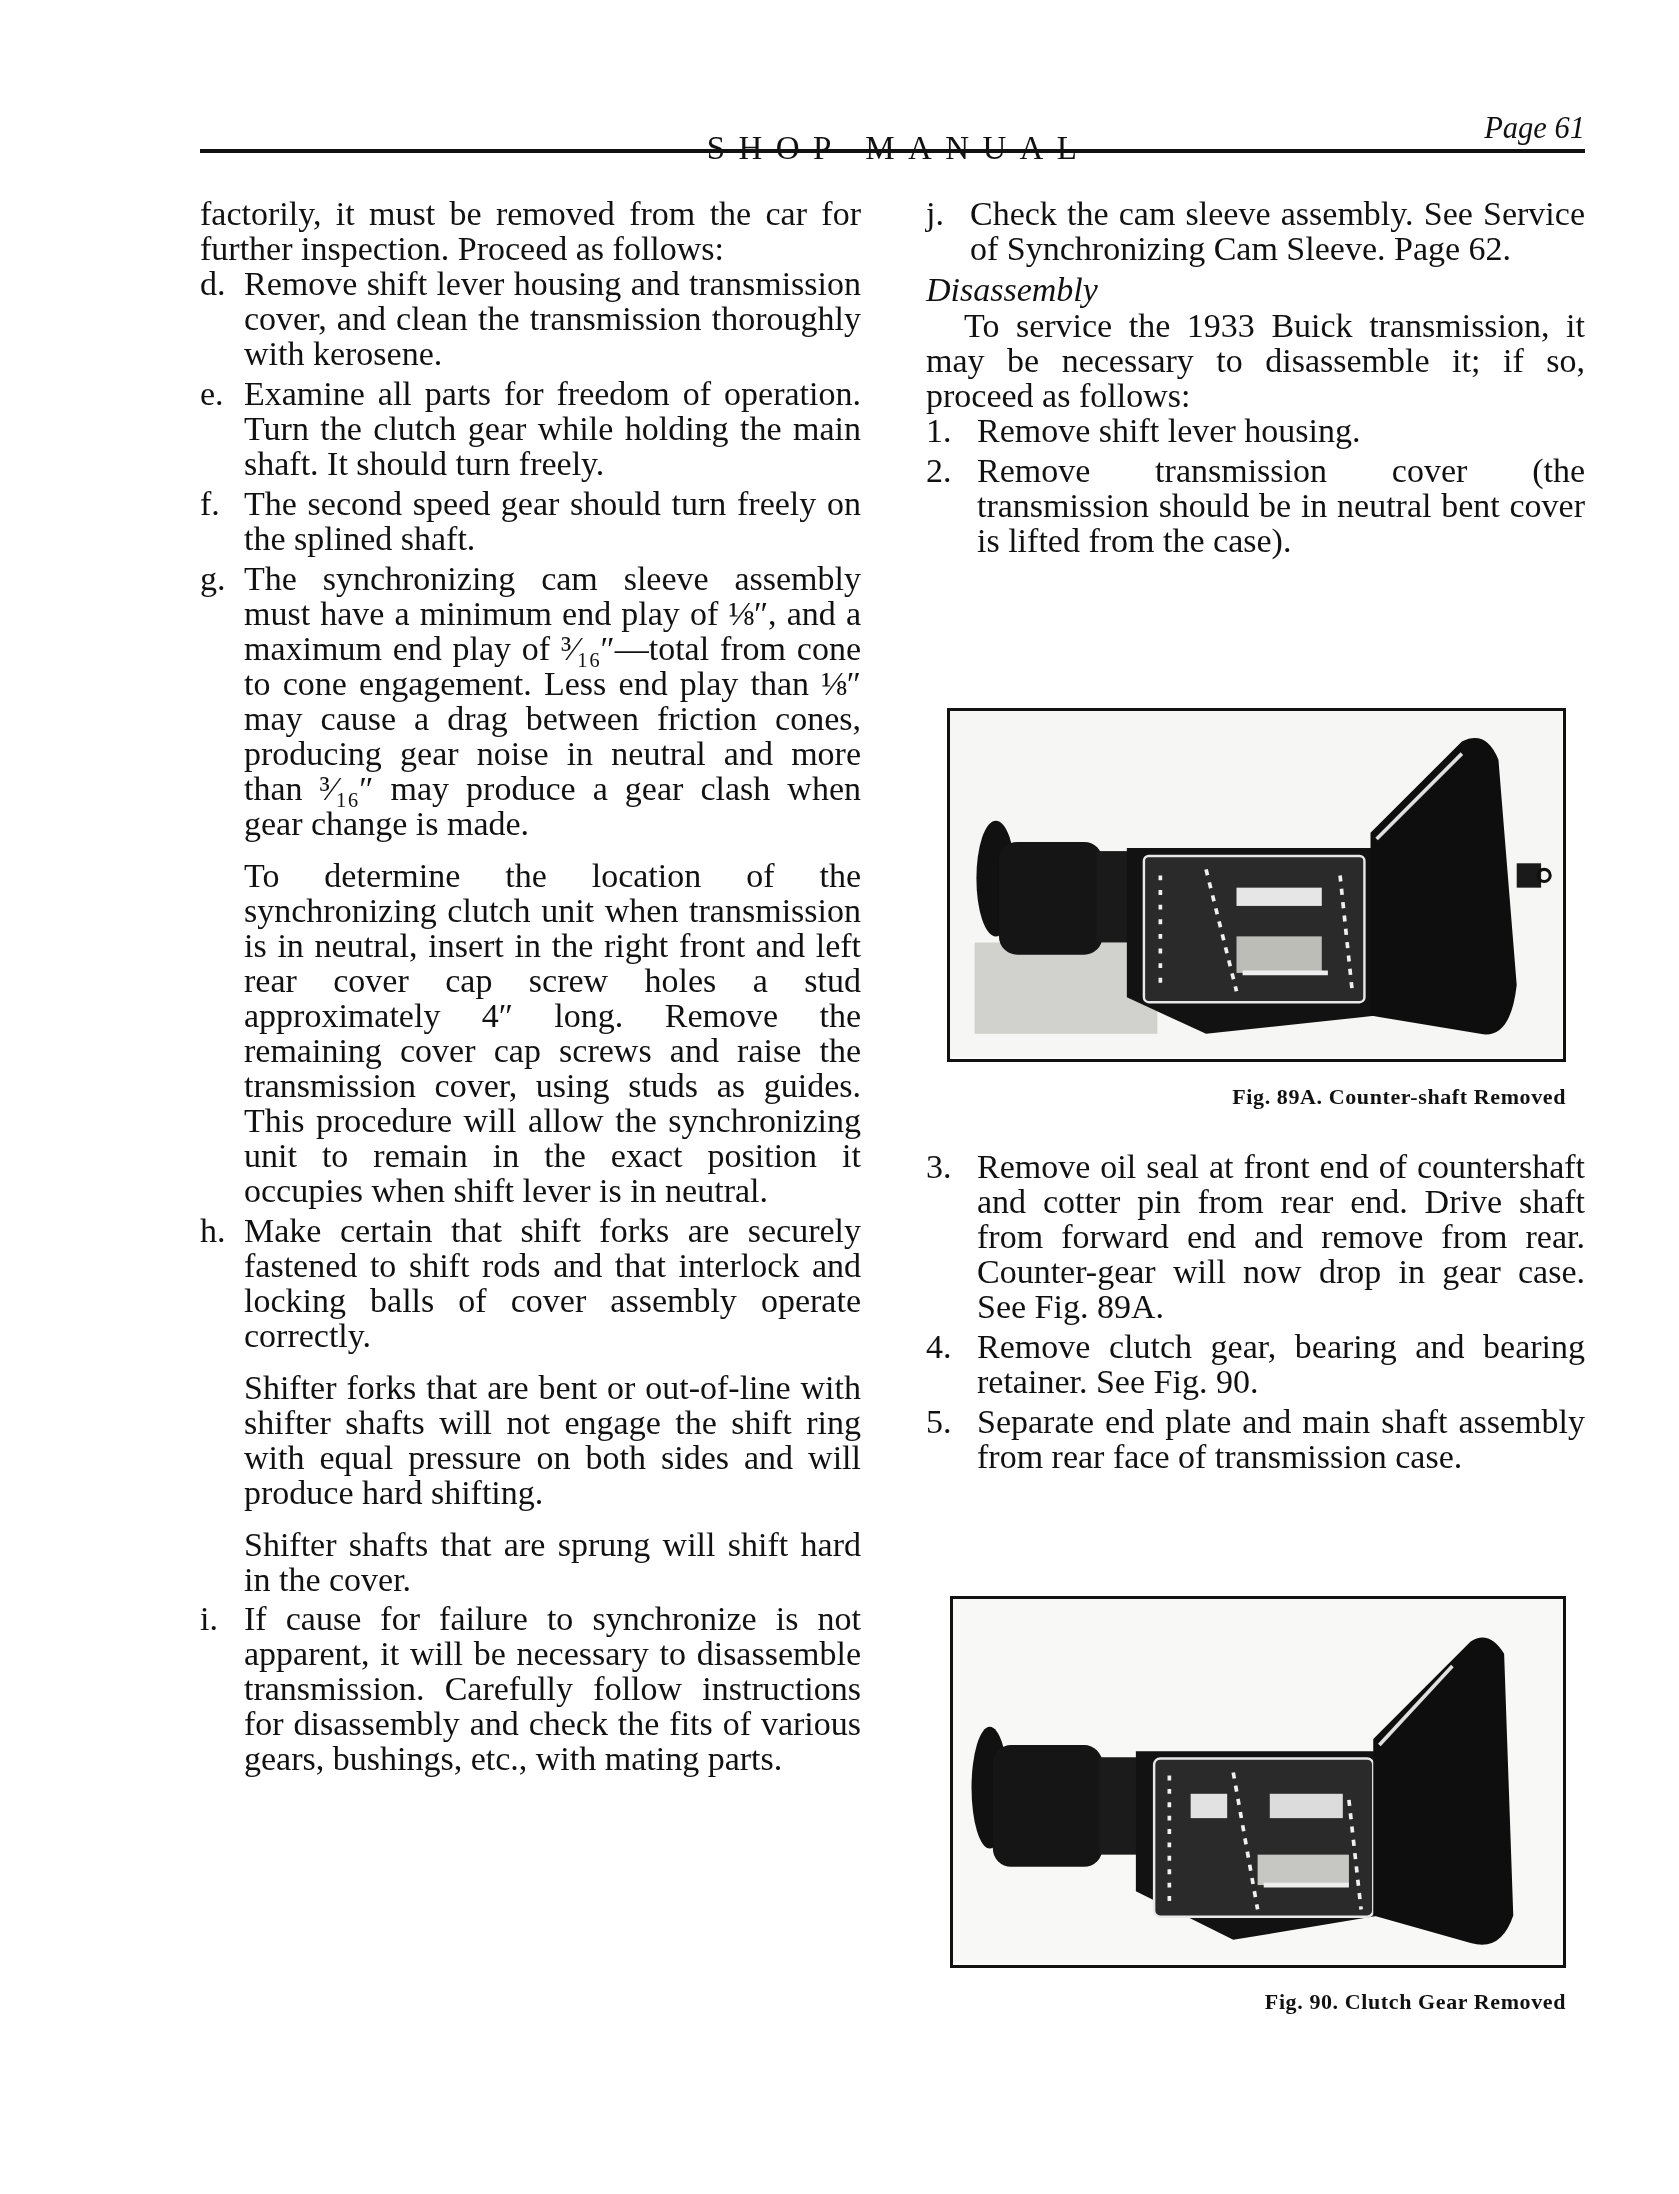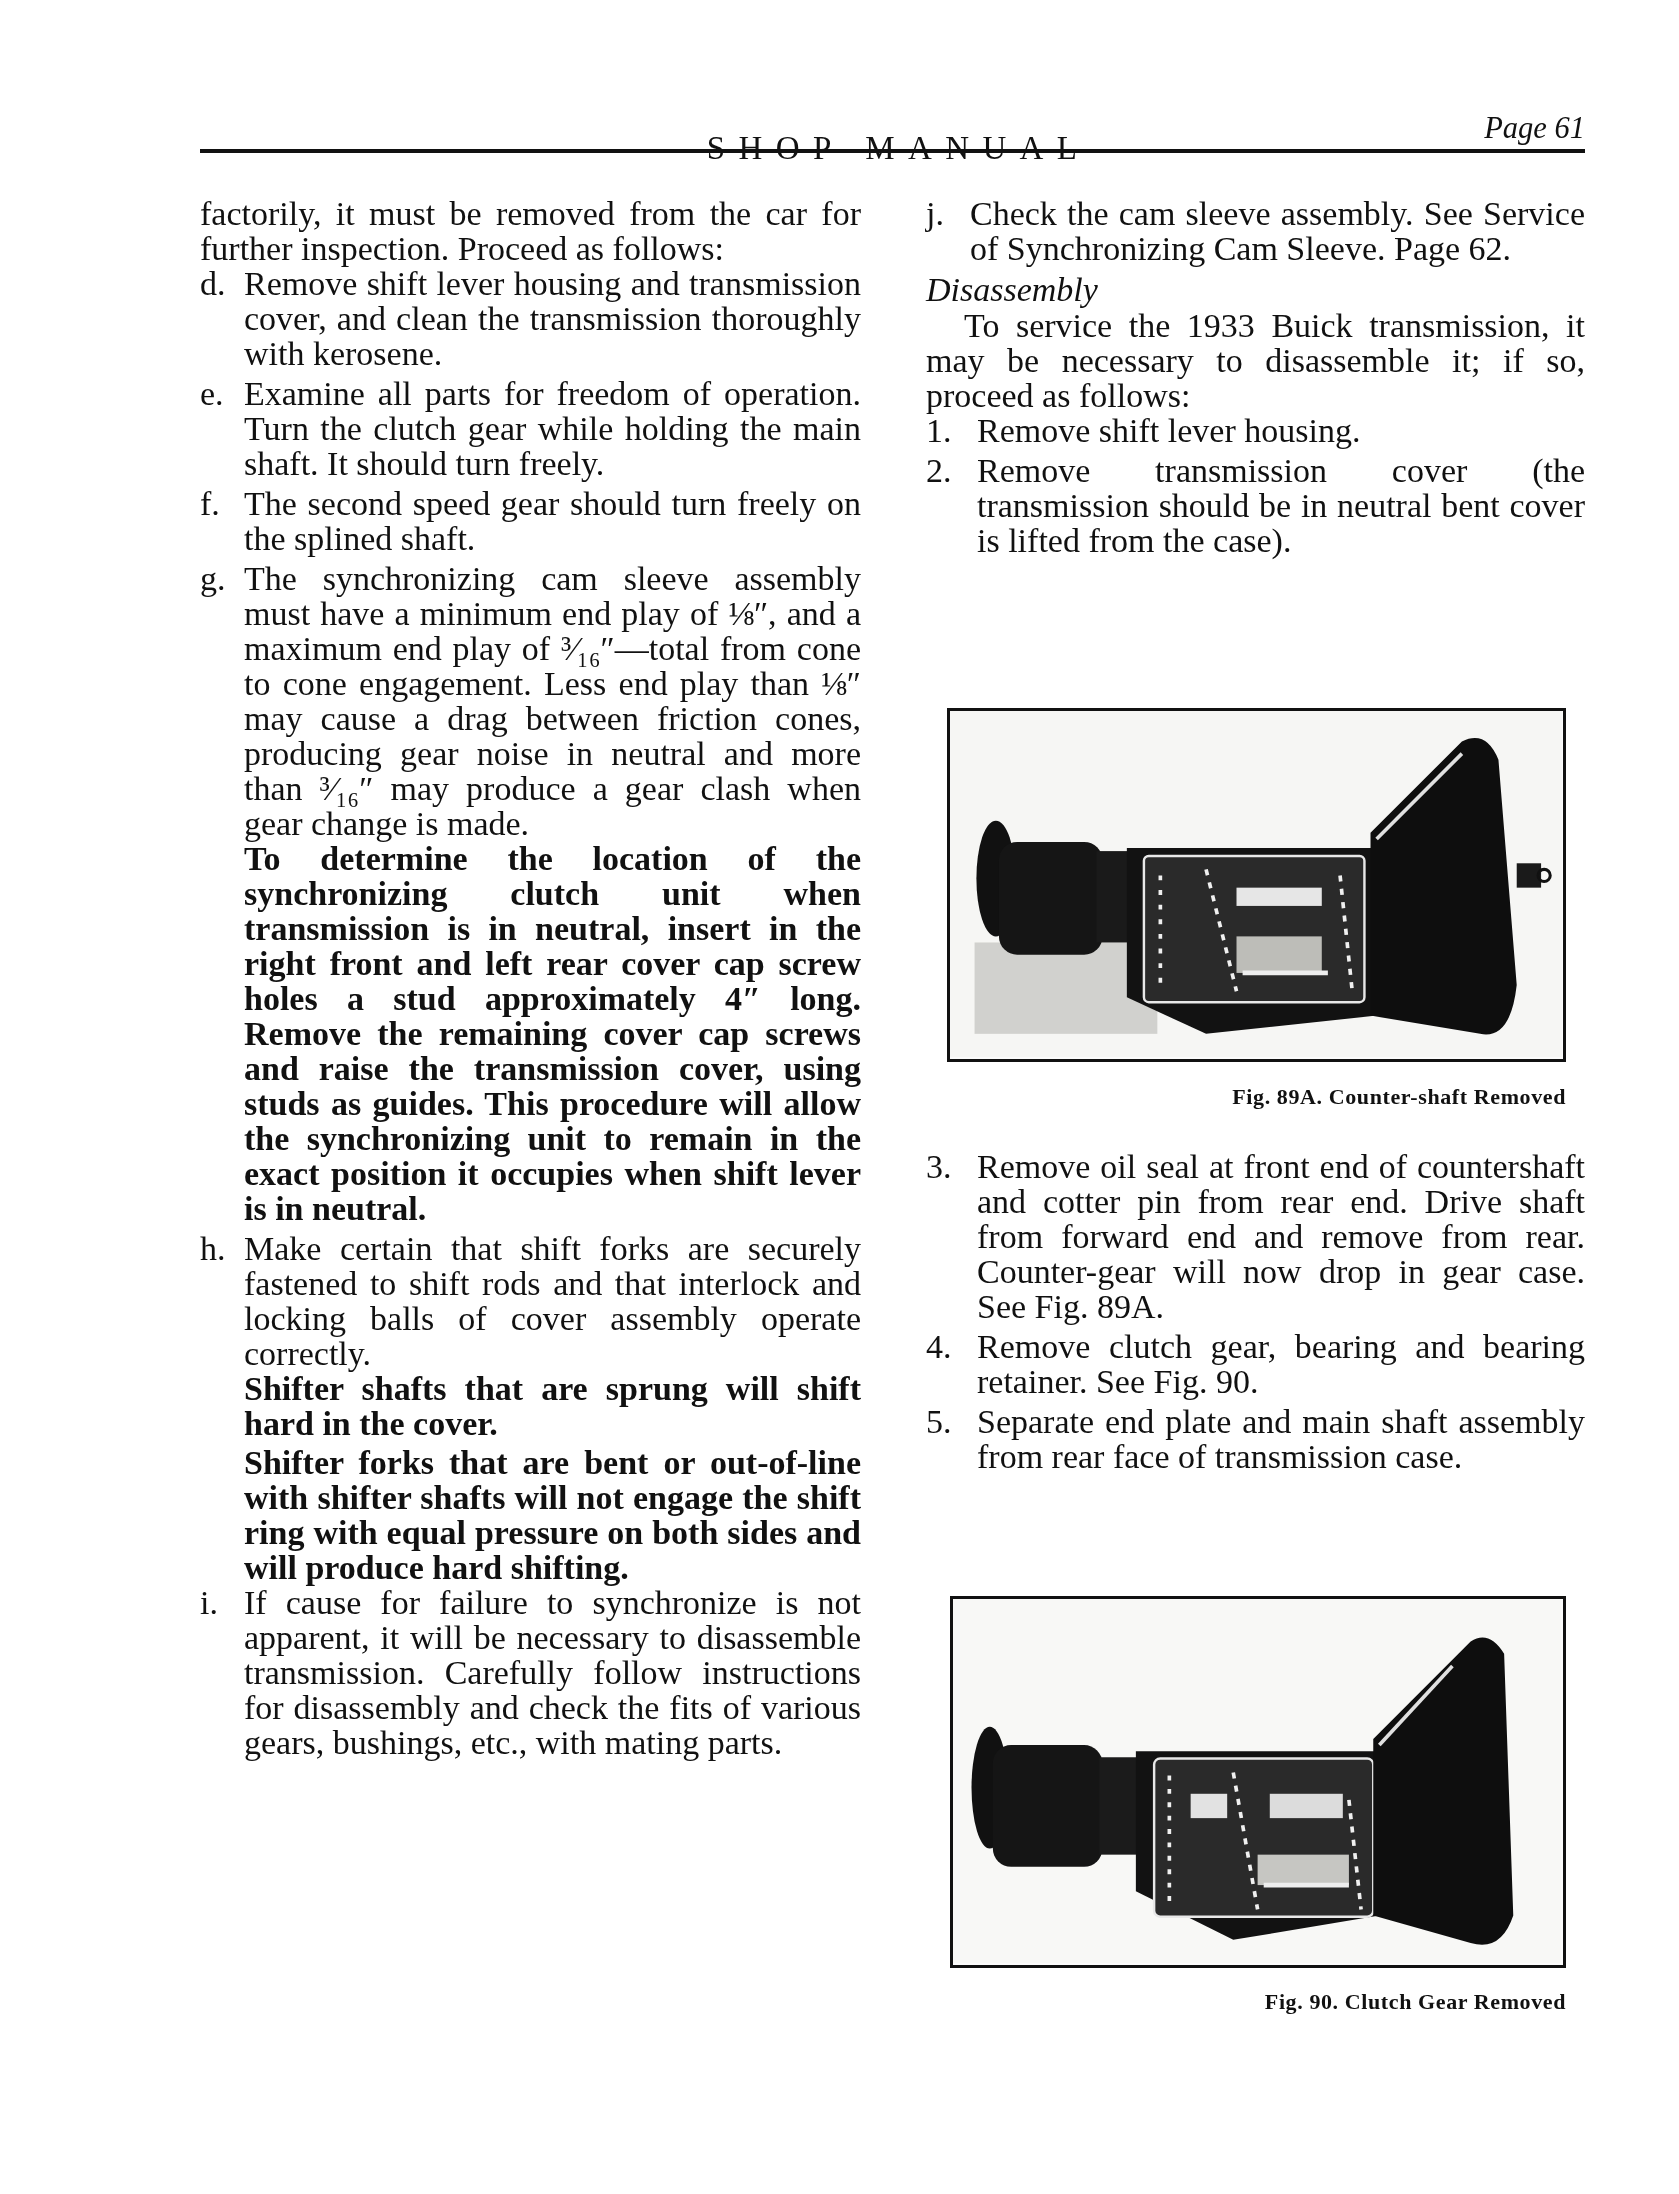--- a/index.html
+++ b/index.html
@@ -9,21 +9,21 @@
   .header-title { position:absolute; left:0; width:100%; text-align:center; top:11px; font-size:33px; letter-spacing:13.4px; padding-left:6.1px;margin-top:21px; }
   .header-page { position:absolute; right:0; top:13.4px; font-size:30.5px; font-style:italic; }
   .rule { position:absolute; left:200px; top:149px; width:1385px; height:4.3px; background:#111; }
   .col { position:absolute; font-size:34px; line-height:35px; }
   .col-left { left:200px; top:196px; width:661px; }
   .col-right { left:926px; top:196px; width:659px; }
   .p { margin:0; text-align:justify; }
   .item { position:relative; padding-left:44px; margin:0 0 4.9px 0; text-align:justify; }
   .item .mark { position:absolute; left:0; top:0; }
   .item.num { padding-left:51px; }
-  .sub { margin:0 0 0 44px; text-align:justify;font-weight:bold; }
+  .sub { margin:17px 0 0 44px; text-align:justify; }
   .heading { font-style:italic; margin:6.1px 0 1.2px 0; }
   .indent { text-indent:38px; }
   .figure { position:absolute; border:3.7px solid #111; background:#fbfbfb; overflow:hidden; box-sizing:border-box; }
   .fig1 { left:947px; top:708px; width:619px; height:354px; }
   .fig2 { left:950px; top:1596px; width:616px; height:372px; }
   .caption { position:absolute; font-family:"Liberation Serif",serif; font-weight:bold; font-size:22px; letter-spacing:0.6px; text-align:right; }
   .cap1 { left:947px; top:1084px; width:619px; }
   .cap2 { left:950px; top:1989px; width:616px; }
   svg { display:block; }
 </style>
@@ -53,22 +53,22 @@
   </div>
   <div class="item" style="margin-bottom:0">
     <span class="mark">g.</span>
     <span>The synchronizing cam sleeve assembly must have a minimum end play of ⅛″, and a maximum end play of ³⁄₁₆″—total from cone to cone engagement. Less end play than ⅛″ may cause a drag between friction cones, producing gear noise in neutral and more than ³⁄₁₆″ may produce a gear clash when gear change is made.</span>
   </div>
   <p class="sub" style="margin-bottom:4.9px">To determine the location of the synchronizing clutch unit when transmission is in neutral, insert in the right front and left rear cover cap screw holes a stud approximately 4″ long. Remove the remaining cover cap screws and raise the transmission cover, using studs as guides. This procedure will allow the synchronizing unit to remain in the exact position it occupies when shift lever is in neutral.</p>
   <div class="item" style="margin-bottom:0">
     <span class="mark">h.</span>
     <span>Make certain that shift forks are securely fastened to shift rods and that interlock and locking balls of cover assembly operate correctly.</span>
   </div>
+  <p class="sub">Shifter forks that are bent or out-of-line with shifter shafts will not engage the shift ring with equal pressure on both sides and will produce hard shifting.</p>
   <p class="sub" style="margin-bottom:4.9px">Shifter shafts that are sprung will shift hard in the cover.</p>
-  <p class="sub">Shifter forks that are bent or out-of-line with shifter shafts will not engage the shift ring with equal pressure on both sides and will produce hard shifting.</p>
   <div class="item">
     <span class="mark">i.</span>
     <span>If cause for failure to synchronize is not apparent, it will be necessary to disassemble transmission. Carefully follow instructions for disassembly and check the fits of various gears, bushings, etc., with mating parts.</span>
   </div>
 </div>
 
 <div class="col col-right">
   <div class="item">
     <span class="mark">j.</span>
     <span>Check the cam sleeve assembly. See Service of Synchronizing Cam Sleeve. Page 62.</span>

